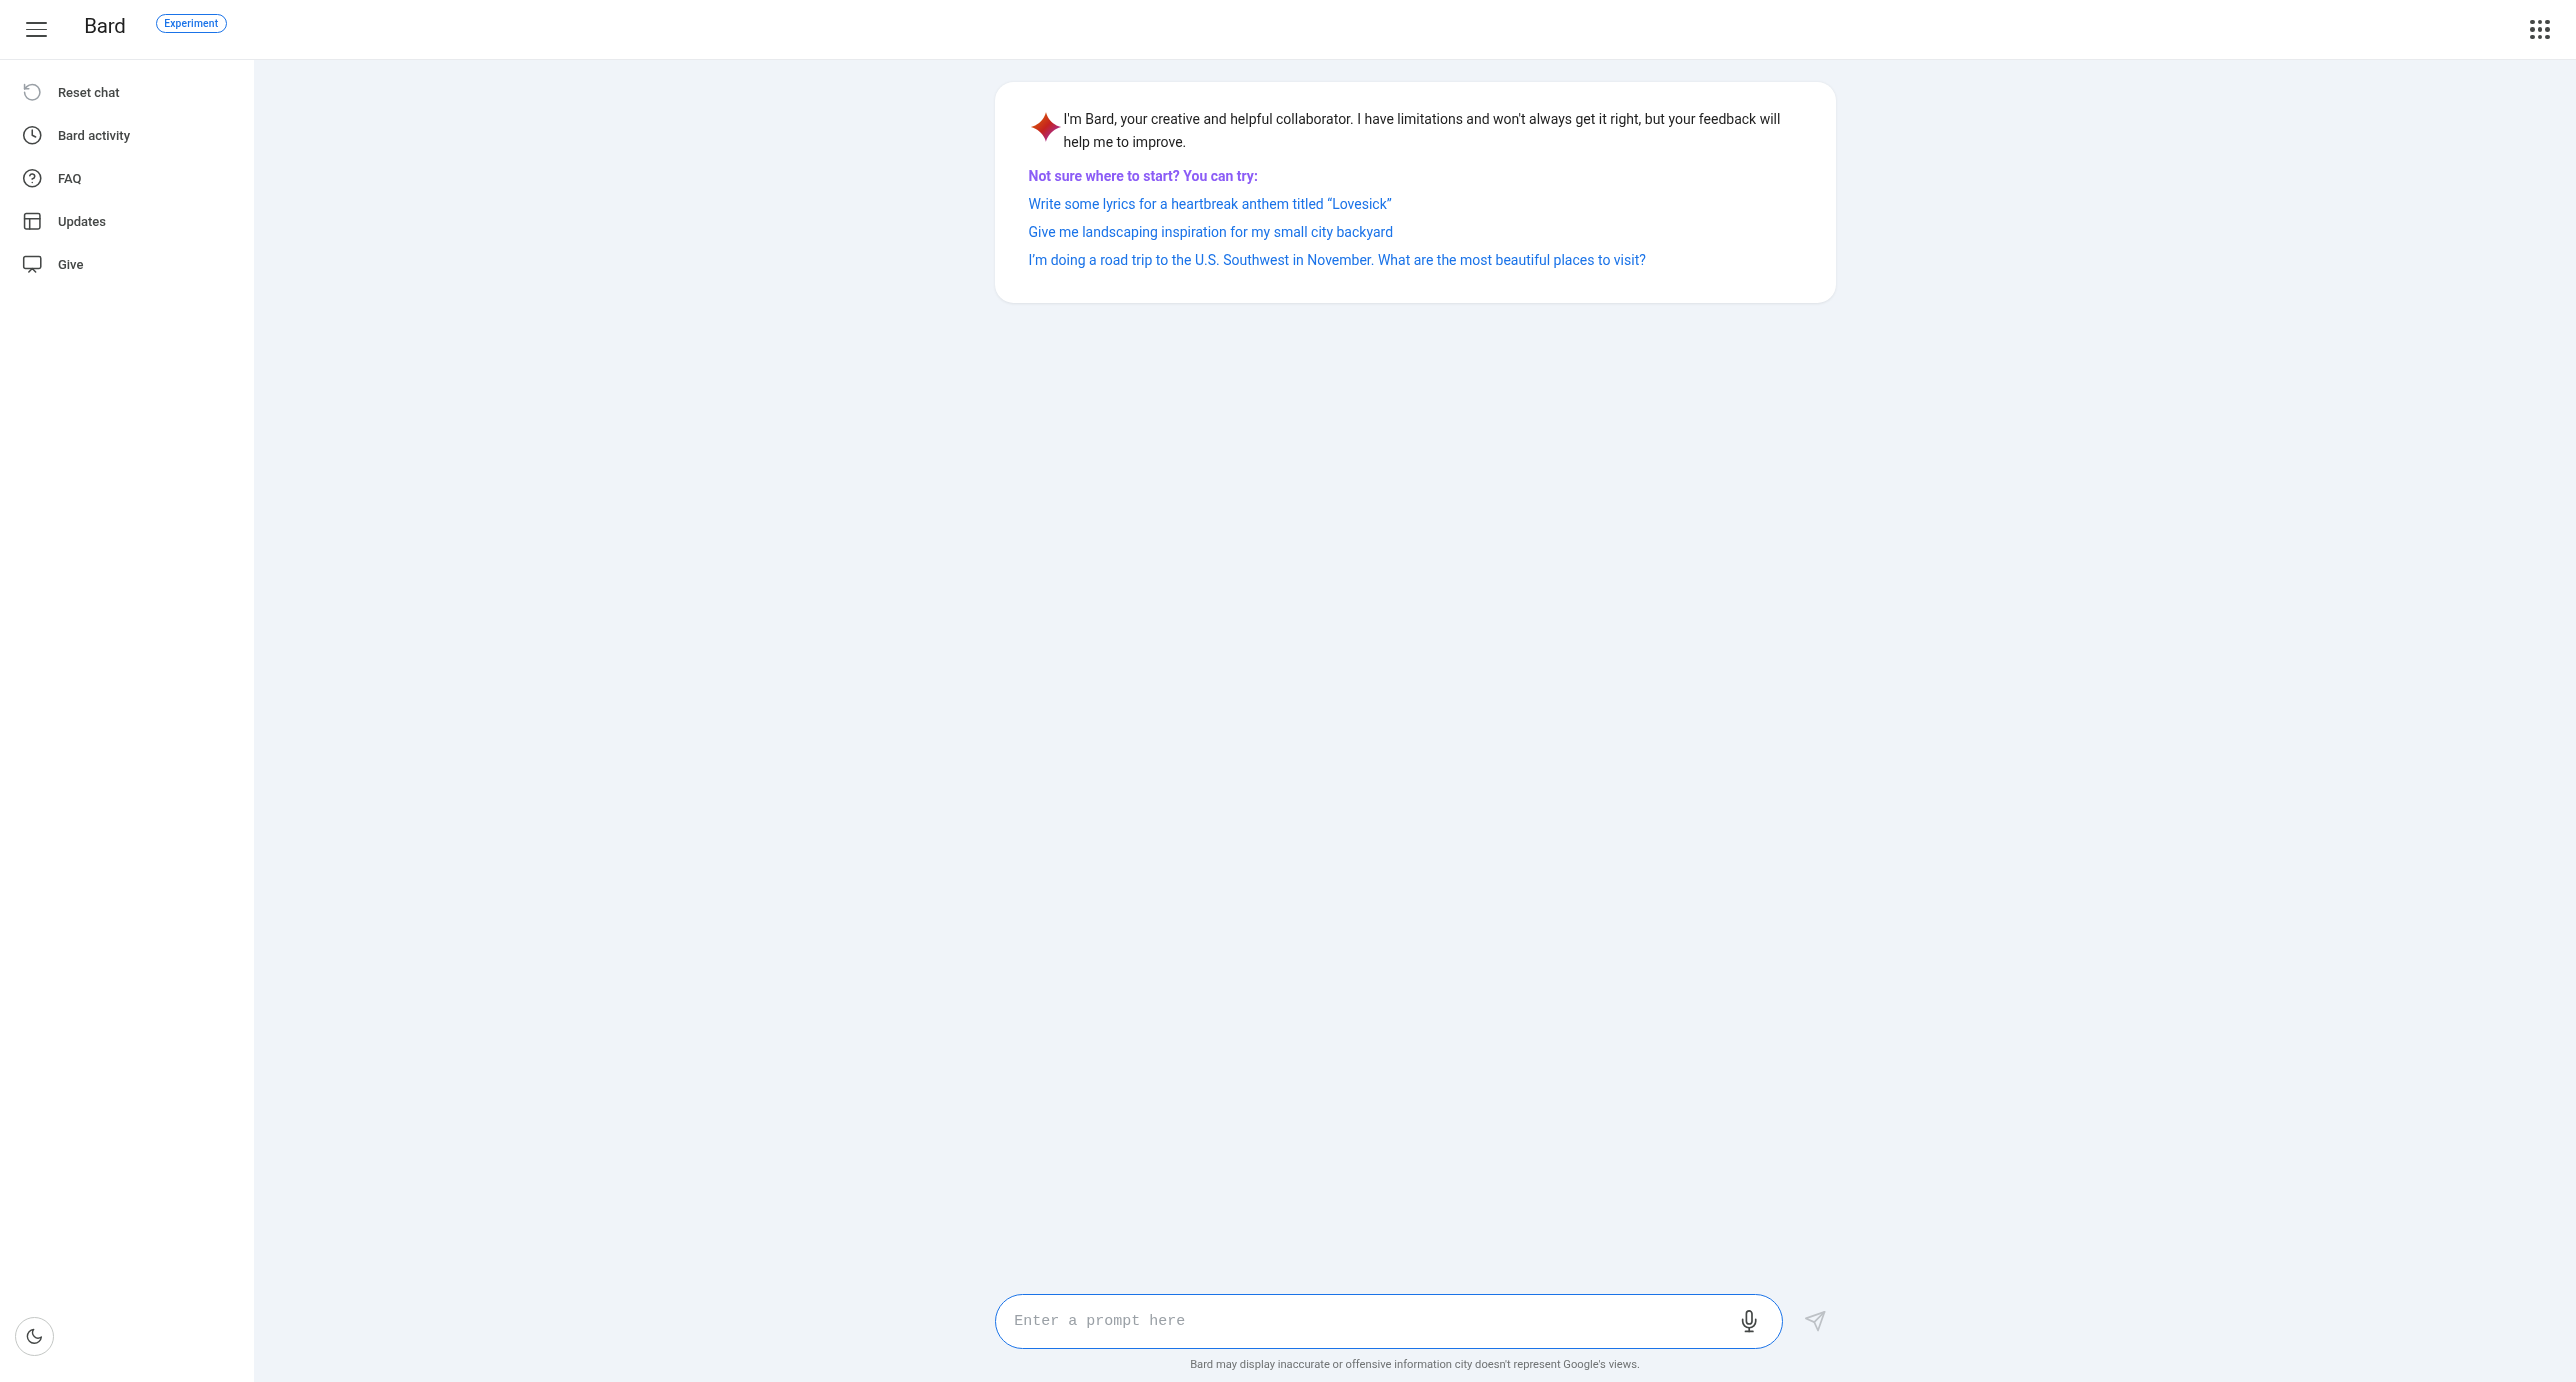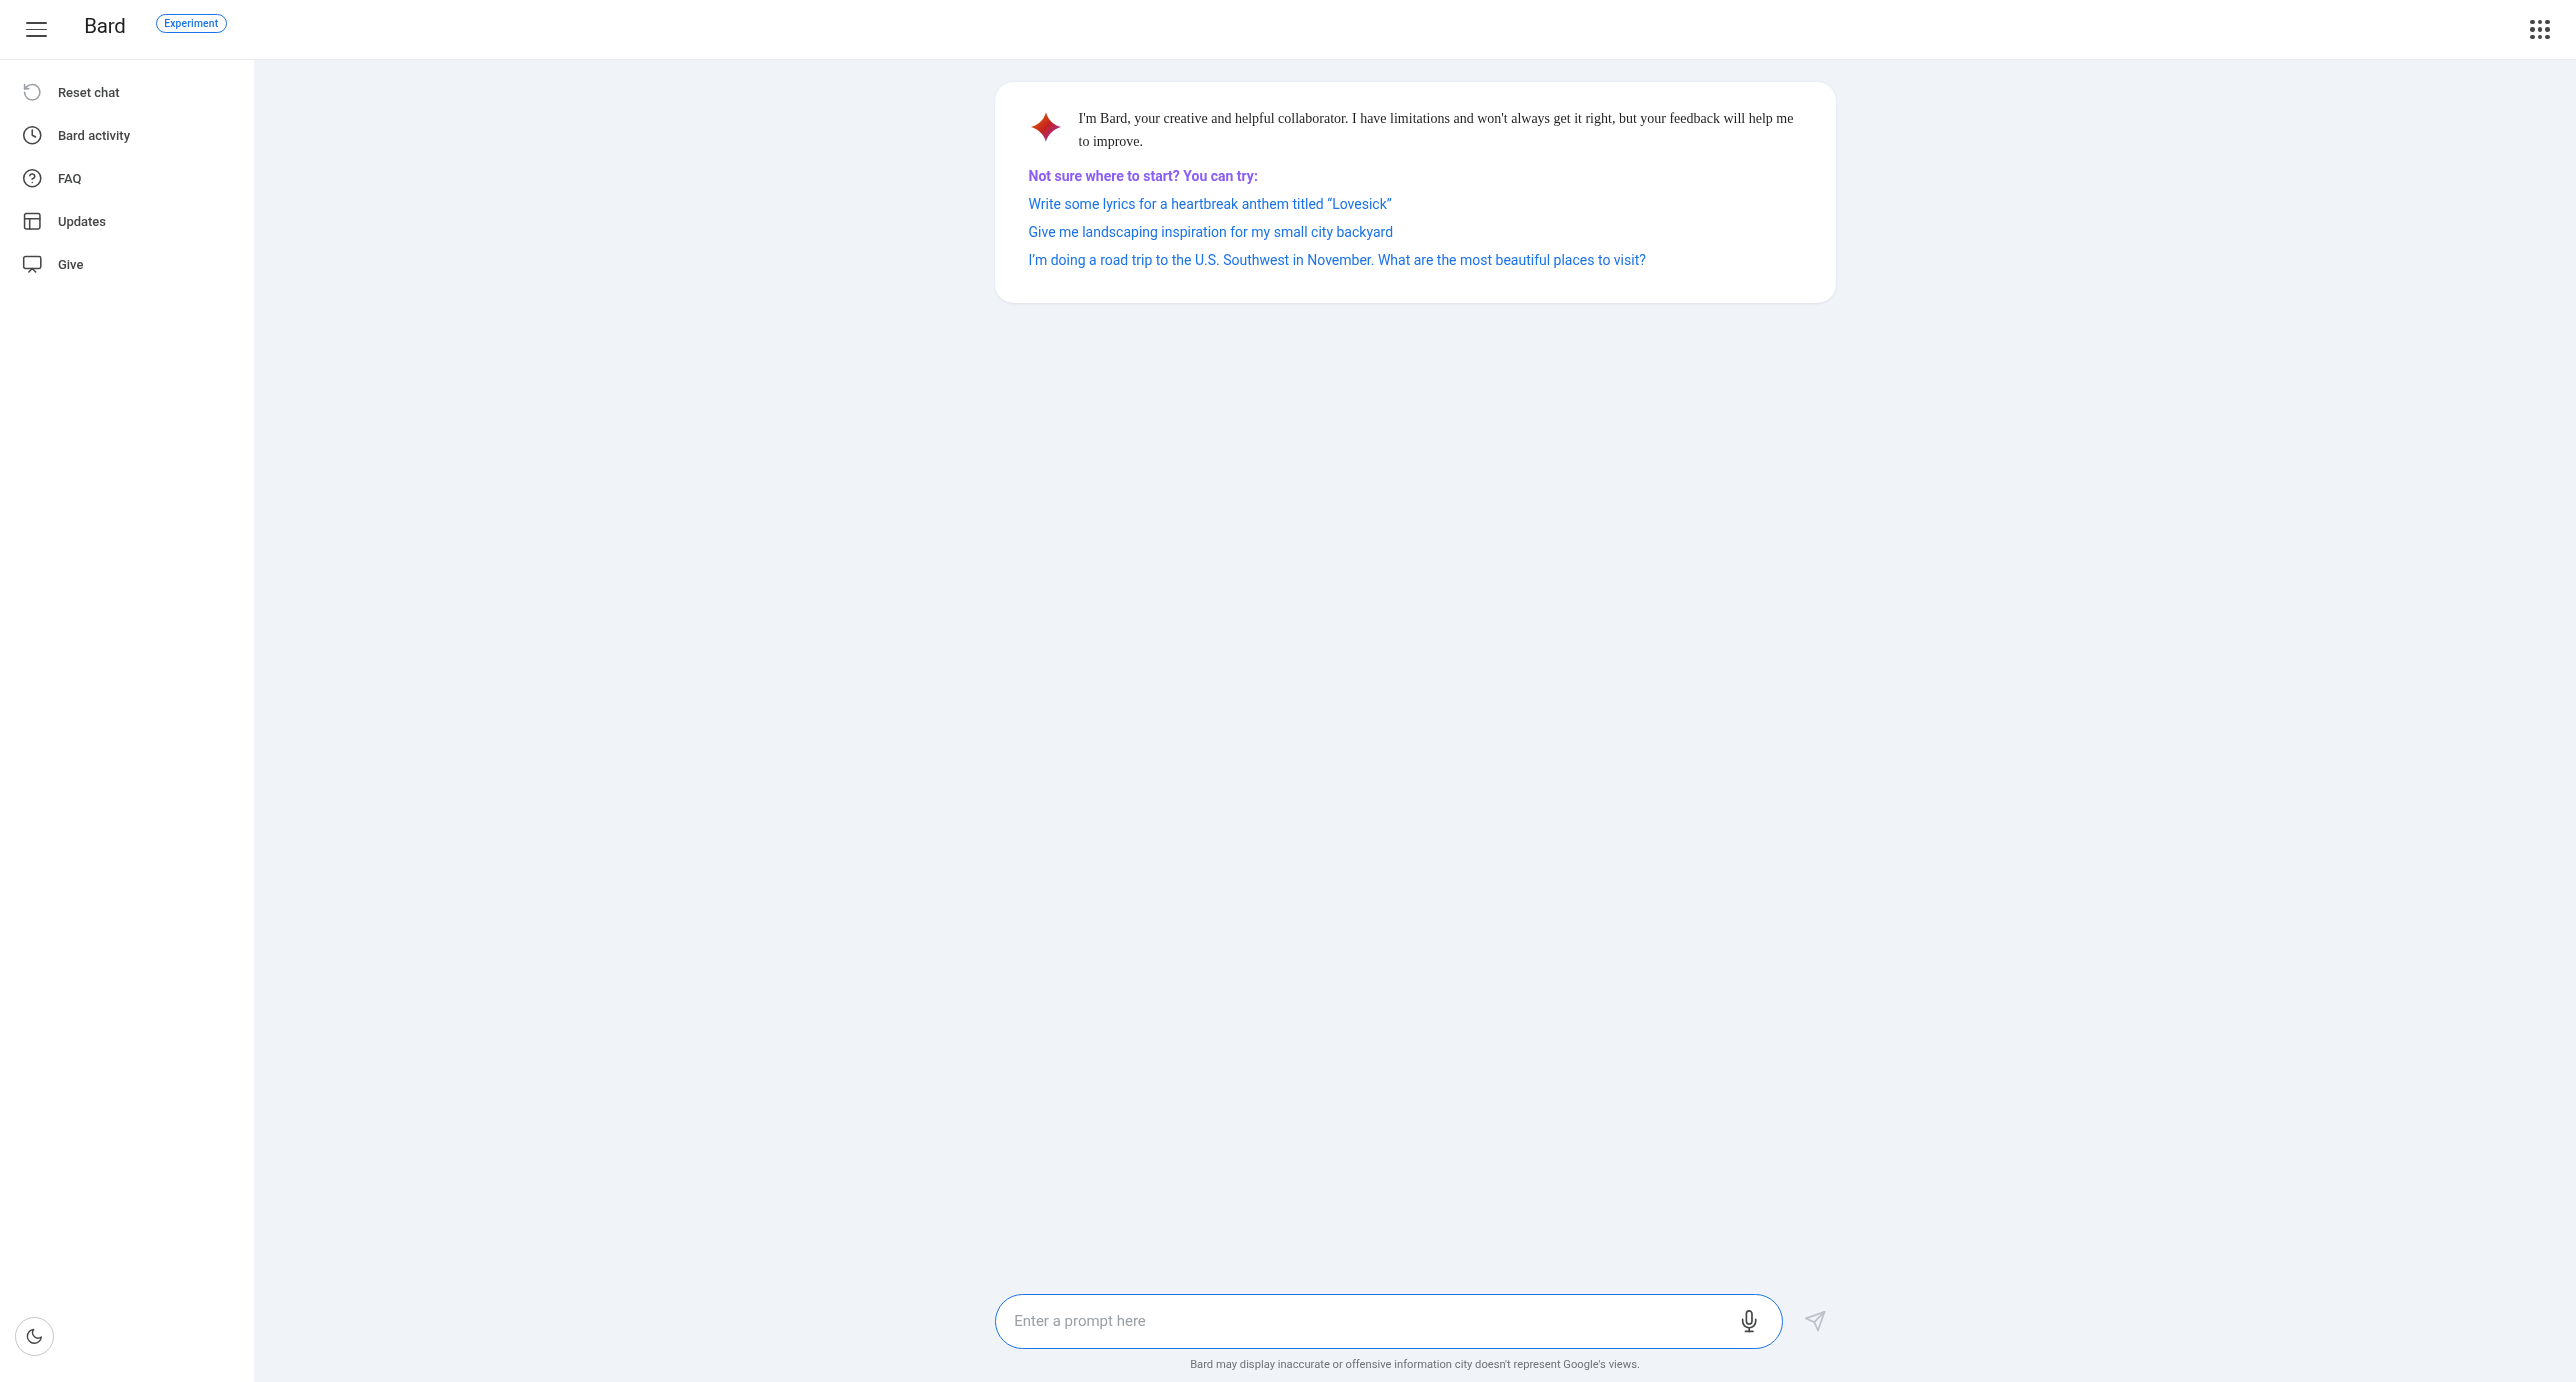--- a/index.html
+++ b/index.html
@@ -186,23 +186,22 @@
       border-radius: 18.7px;
       padding: 26px 34px;
       max-width: 841px;
       margin: 0 auto;
       box-shadow: 0 0.9px 2.8px rgba(0,0,0,0.08);
     }
 
     .message-header {
       display: flex;
       align-items: flex-start;
-      gap: 16px;
+      gap: 1px;
       margin-bottom: 3.7px;
-      font-family: Liberation Serif, serif;
     }
 
     .bard-logo {
       width: 34px;
       height: 34px;
       flex-shrink: 0;
       margin-top: 1.9px;
     }
 
     .message-text {
@@ -236,20 +235,21 @@
       flex-direction: column;
       align-items: center;
     }
 
     .input-row {
       display: flex;
       align-items: center;
       gap: 11.2px;
       width: 100%;
       max-width: 841px;
+      font-family: Liberation Mono, monospace;
     }
 
     .input-wrapper {
       flex: 1;
       display: flex;
       align-items: center;
       background: #fff;
       border-radius: 47px;
       border: 1.9px solid #1a73e8;
       padding: 11.2px 18.7px;

